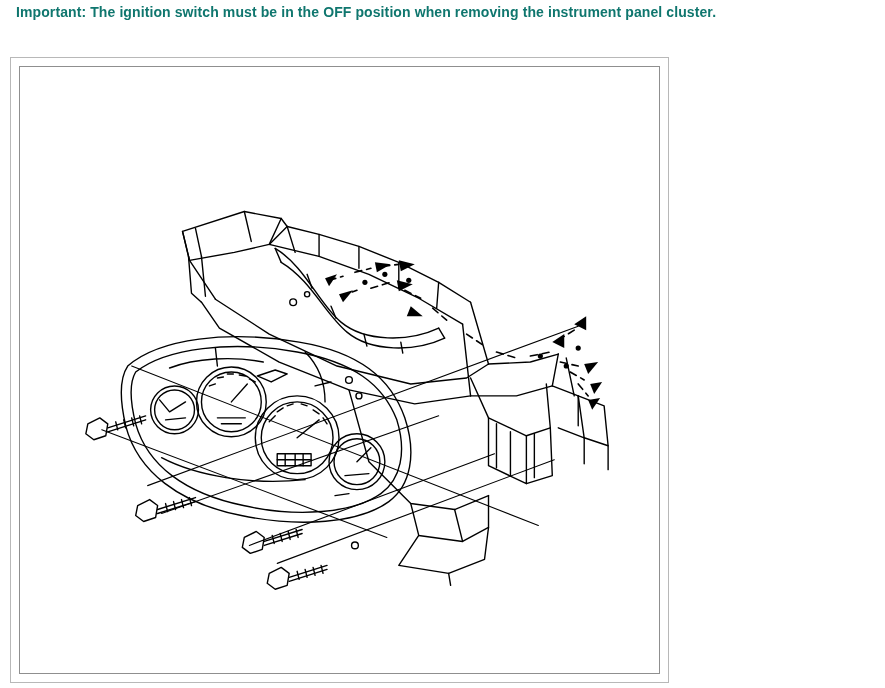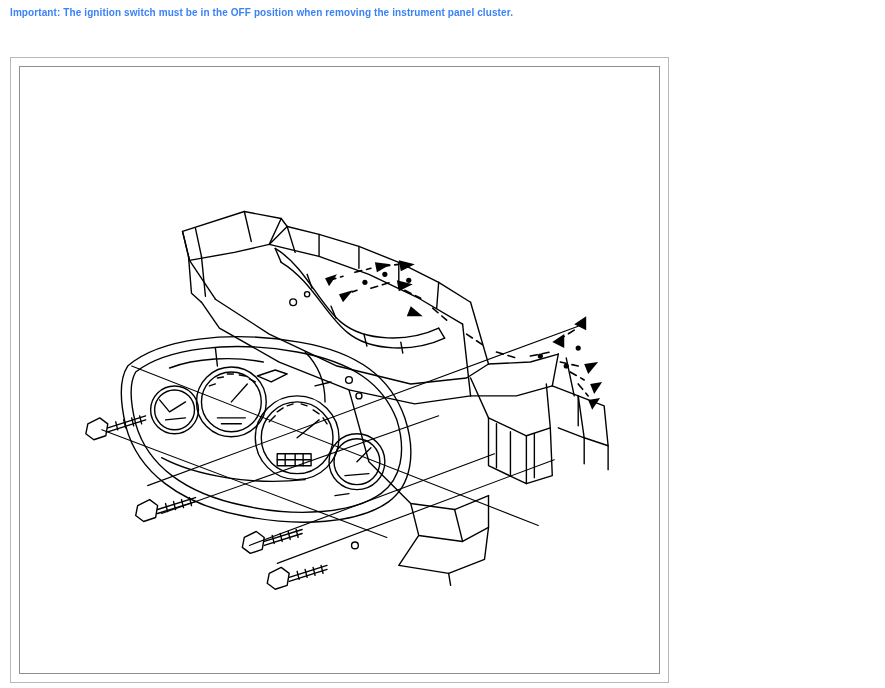--- a/index.html
+++ b/index.html
@@ -16,28 +16,28 @@
     position: relative;
   }
   .page {
     position: relative;
     width: 885px;
     height: 688px;
     background: #ffffff;
   }
   .notice {
     position: absolute;
-    left: 10px;
+    left: 16px;
     top: 4px;
     width: 865px;
-    font-size: 10px;
+    font-size: 14px;
     font-weight: bold;
     letter-spacing: 0.1px;
     line-height: 17px;
-    color: #3b82f6;
+    color: #0f766e;
     white-space: nowrap;
   }
   .figure-outer {
     position: absolute;
     left: 10px;
     top: 57px;
     width: 659px;
     height: 626px;
     border: 1px solid #b8b8b8;
     background: #ffffff;

